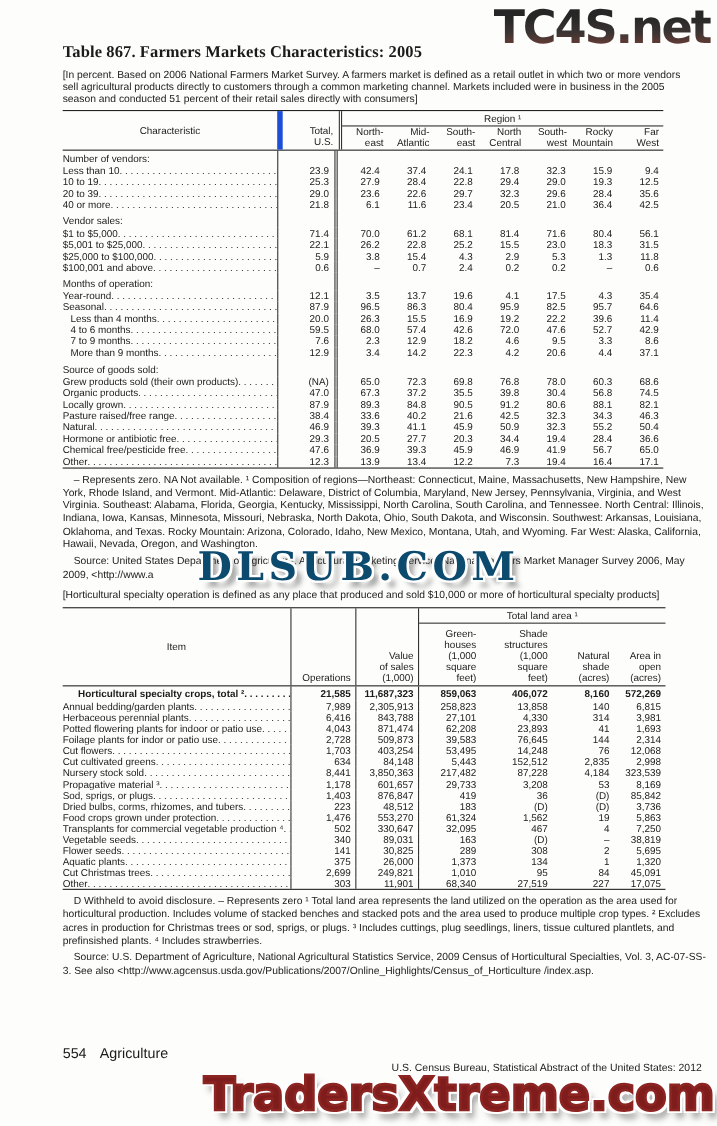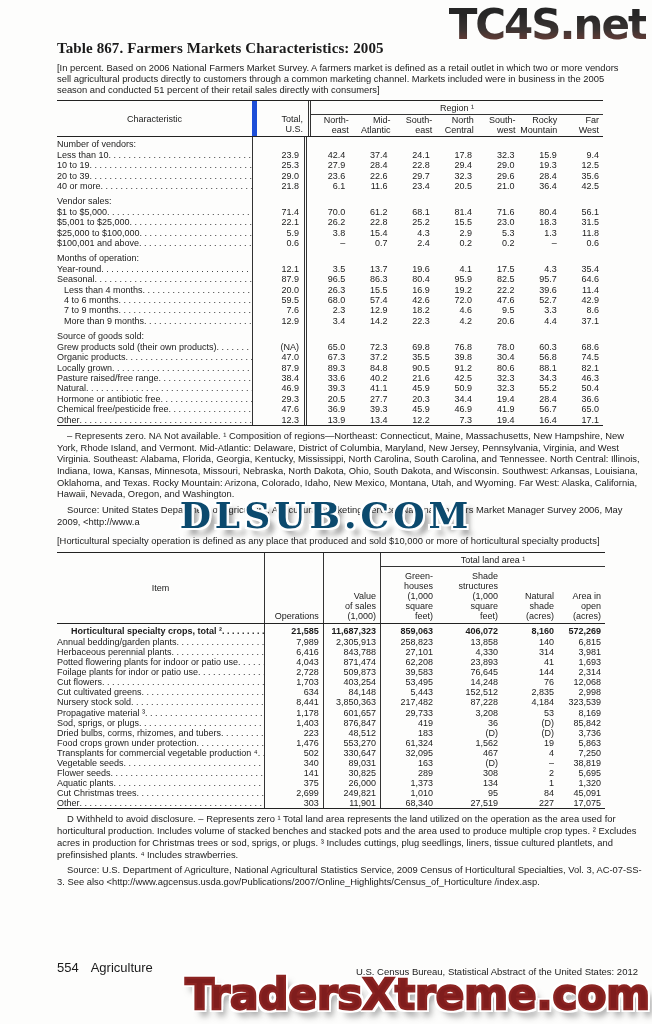--- a/index.html
+++ b/index.html
@@ -74,21 +74,21 @@
   .ind-total .lbl-txt{padding-left:14px;}
   .td8.ops{width:58px;border-right:1px solid #333;padding-right:4px;}
   .td8.val{width:56px;border-right:1px solid #333;padding-right:4px;}
   .land{flex:1;display:flex;}
   .land .td8{padding-right:4px;}
   .land .td8:nth-child(1){width:52px;}
   .land .td8:nth-child(2){width:61px;}
   .land .td8:nth-child(3){width:52px;}
   .land .td8:nth-child(4){width:43px;}
   
-  .pageno{position:absolute;left:57px;top:950px;font-size:13px;margin-top:10px;}
+  .pageno{position:absolute;left:57px;top:950px;font-size:13px;}
   .pageno .sect{margin-left:12px;}
   .attr{position:absolute;right:14px;top:966px;font-size:9.5px;}
 </style>
 </head>
 <body>
 
 <div class="page">
 
   <div class="wm-tc4s">TC4S.net</div>
 

